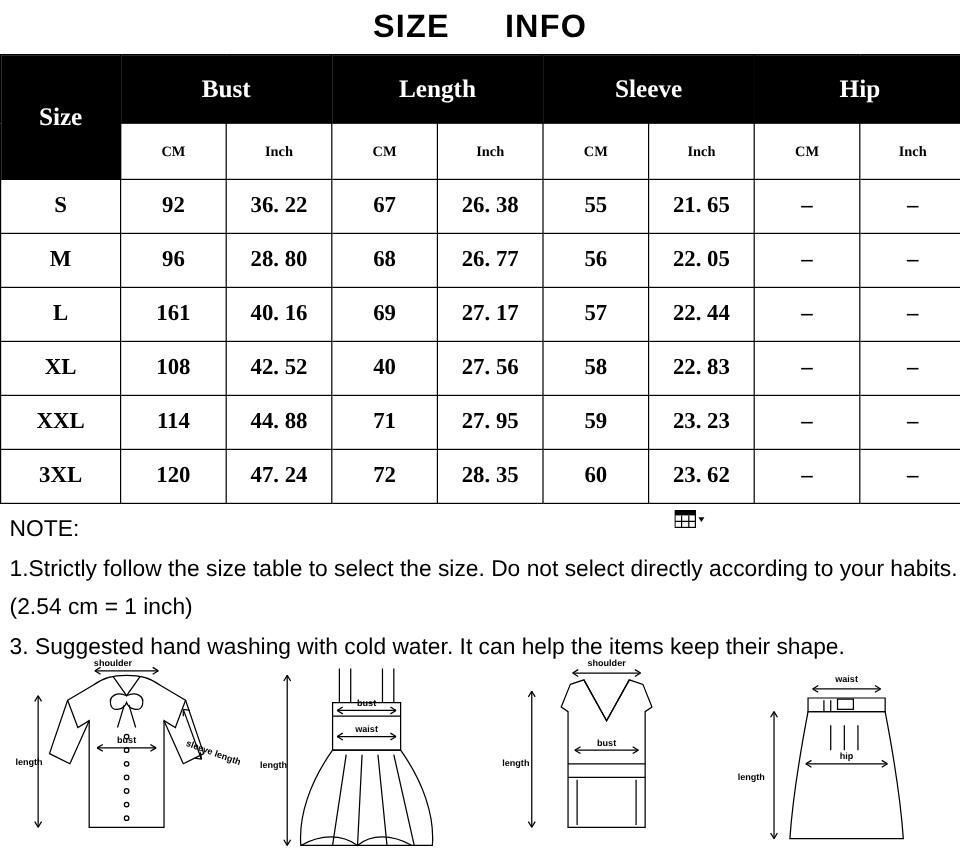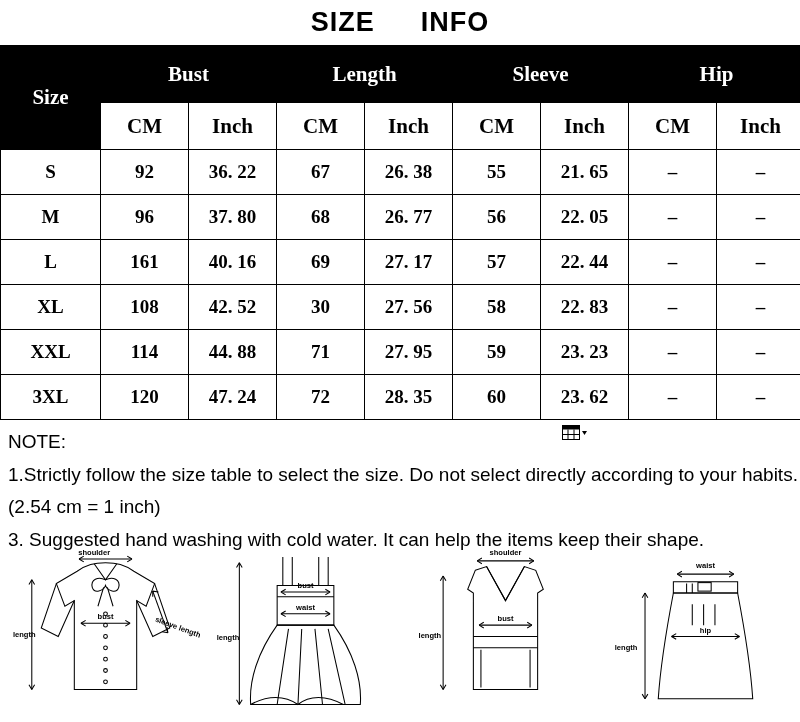--- a/index.html
+++ b/index.html
@@ -40,21 +40,21 @@
     background:#000;
     color:#fff;
     height:54px;
     font-size:21px;
     font-weight:bold;
     border:1px solid #000;
     font-family:"Liberation Sans", sans-serif;
   }
   .unit-row td{
     height:44px;
-    font-size:21px;
+    font-size:12px;
     font-weight:bold;
     font-family:"Liberation Serif", serif;
   }
   .data-row td{
     height:42px;
     font-size:19px;
     font-weight:bold;
   }
   .data-row td.sz{font-size:19px;}
   .dash{font-size:19px;}
@@ -144,21 +144,21 @@
         <td>67</td>
         <td>26. 38</td>
         <td>55</td>
         <td>21. 65</td>
         <td class="dash">–</td>
         <td class="dash">–</td>
       </tr>
       <tr class="data-row">
         <td class="sz">M</td>
         <td>96</td>
-        <td>37. 80</td>
+        <td>28. 80</td>
         <td>68</td>
         <td>26. 77</td>
         <td>56</td>
         <td>22. 05</td>
         <td class="dash">–</td>
         <td class="dash">–</td>
       </tr>
       <tr class="data-row">
         <td class="sz">L</td>
         <td>161</td>
@@ -167,21 +167,21 @@
         <td>27. 17</td>
         <td>57</td>
         <td>22. 44</td>
         <td class="dash">–</td>
         <td class="dash">–</td>
       </tr>
       <tr class="data-row">
         <td class="sz">XL</td>
         <td>108</td>
         <td>42. 52</td>
-        <td>30</td>
+        <td>40</td>
         <td>27. 56</td>
         <td>58</td>
         <td>22. 83</td>
         <td class="dash">–</td>
         <td class="dash">–</td>
       </tr>
       <tr class="data-row">
         <td class="sz">XXL</td>
         <td>114</td>
         <td>44. 88</td>

